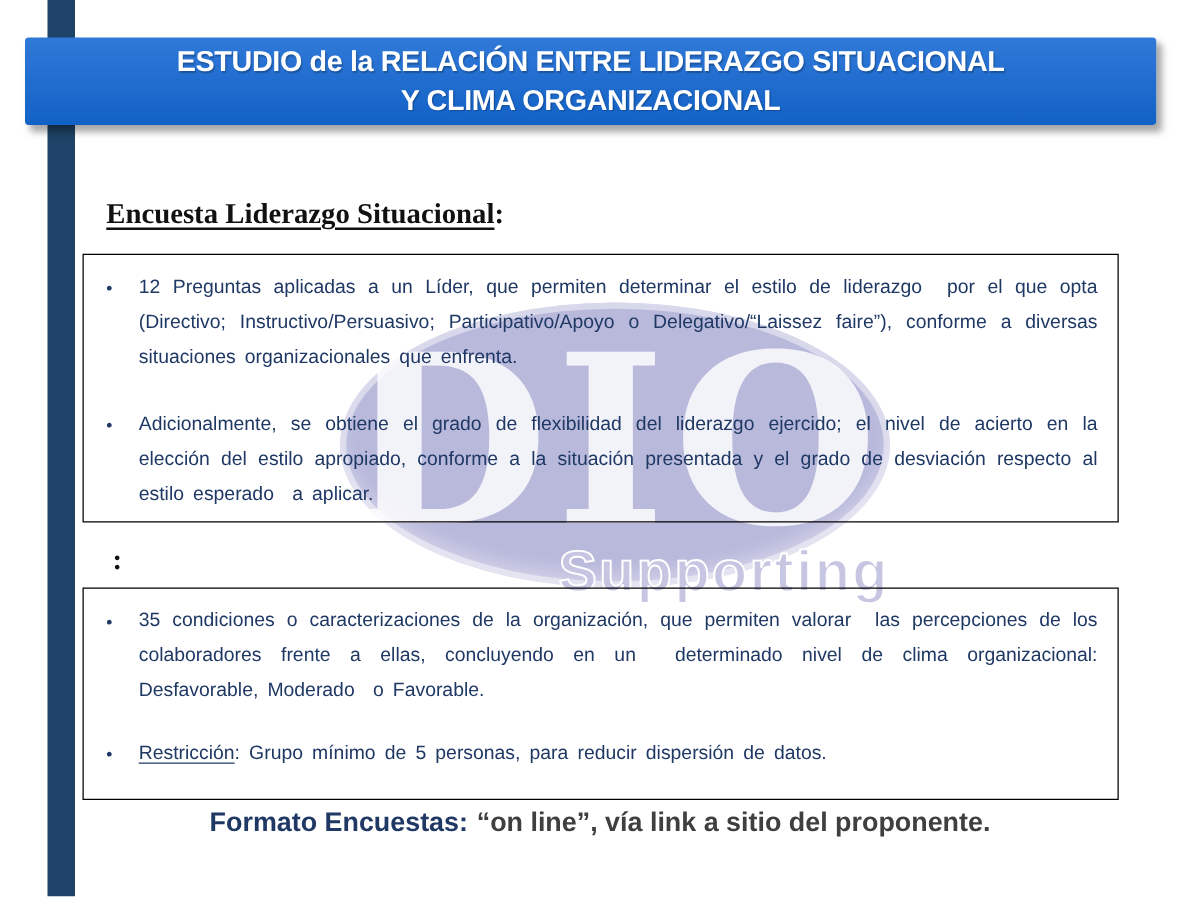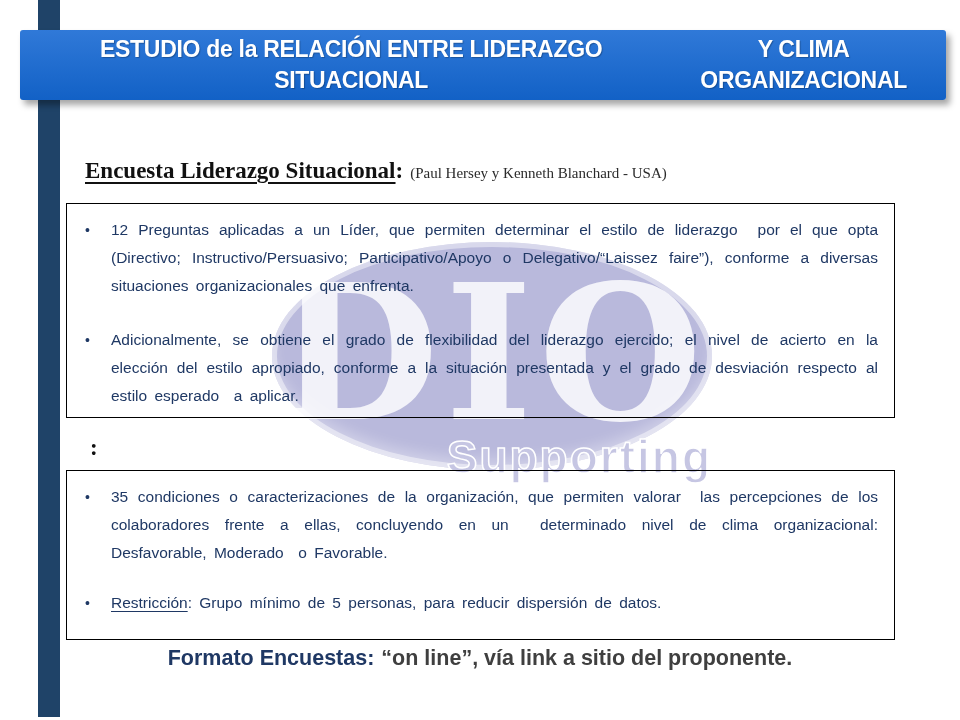--- a/index.html
+++ b/index.html
@@ -19,21 +19,21 @@
     -webkit-text-stroke:1.5px #ffffff;text-shadow:0 0 1px #fff;}
 
   
   .stripe{position:absolute;left:38px;top:0;width:22px;height:717px;
     background:var(--stripe-navy,#1f4368);z-index:1;}
 
   
   .banner{position:absolute;left:20px;top:30px;width:905px;height:70px;border-radius:3px;
     background:linear-gradient(to bottom,var(--banner-top,#3079d8),var(--banner-bottom,#1261c6));
     box-shadow:4px 5px 6px rgba(0,0,0,.35);z-index:2;
-    display:flex;justify-content:center;align-items:center;padding-left:21px;}
+    display:flex;flex-direction:column;justify-content:center;align-items:center;}
   .banner-line{color:#fff;font-weight:700;font-size:23px;line-height:31px;
     letter-spacing:-0.3px;text-align:center;text-shadow:1px 1px 1px rgba(0,0,0,.25);}
 
   
   .metodologia{position:absolute;left:60px;top:117px;width:850px;text-align:center;
     font-size:23px;font-weight:700;letter-spacing:0.8px;color:var(--heading-gray,#3f3f3f);z-index:2;}
 
   
   .survey-heading{position:absolute;z-index:2;display:flex;align-items:baseline;white-space:pre;font-family:Liberation Serif, serif;}
   .sh1{left:85px;top:158px;}
@@ -76,21 +76,20 @@
   <div class="stripe"></div>
 
   <div class="banner">
     <div class="banner-line">ESTUDIO de la RELACIÓN ENTRE LIDERAZGO SITUACIONAL</div>
     <div class="banner-line">Y CLIMA ORGANIZACIONAL</div>
   </div>
 
 
   <div class="survey-heading sh1">
     <span class="sh-title">Encuesta Liderazgo Situacional</span><span class="sh-colon">:</span>
-    <span class="sh-authors">(Paul Hersey y Kenneth Blanchard - USA)</span>
   </div>
 
   <div class="box box1">
     <div class="bullet">
       <span class="dot">•</span>
       <span class="btext">12 Preguntas aplicadas a un Líder, que permiten determinar el estilo de liderazgo  por el que opta (Directivo; Instructivo/Persuasivo; Participativo/Apoyo o Delegativo/“Laissez faire”), conforme a diversas situaciones organizacionales que enfrenta.</span>
     </div>
     <div class="bullet gap1">
       <span class="dot">•</span>
       <span class="btext">Adicionalmente, se obtiene el grado de flexibilidad del liderazgo ejercido; el nivel de acierto en la elección del estilo apropiado, conforme a la situación presentada y el grado de desviación respecto al estilo esperado  a aplicar.</span>

